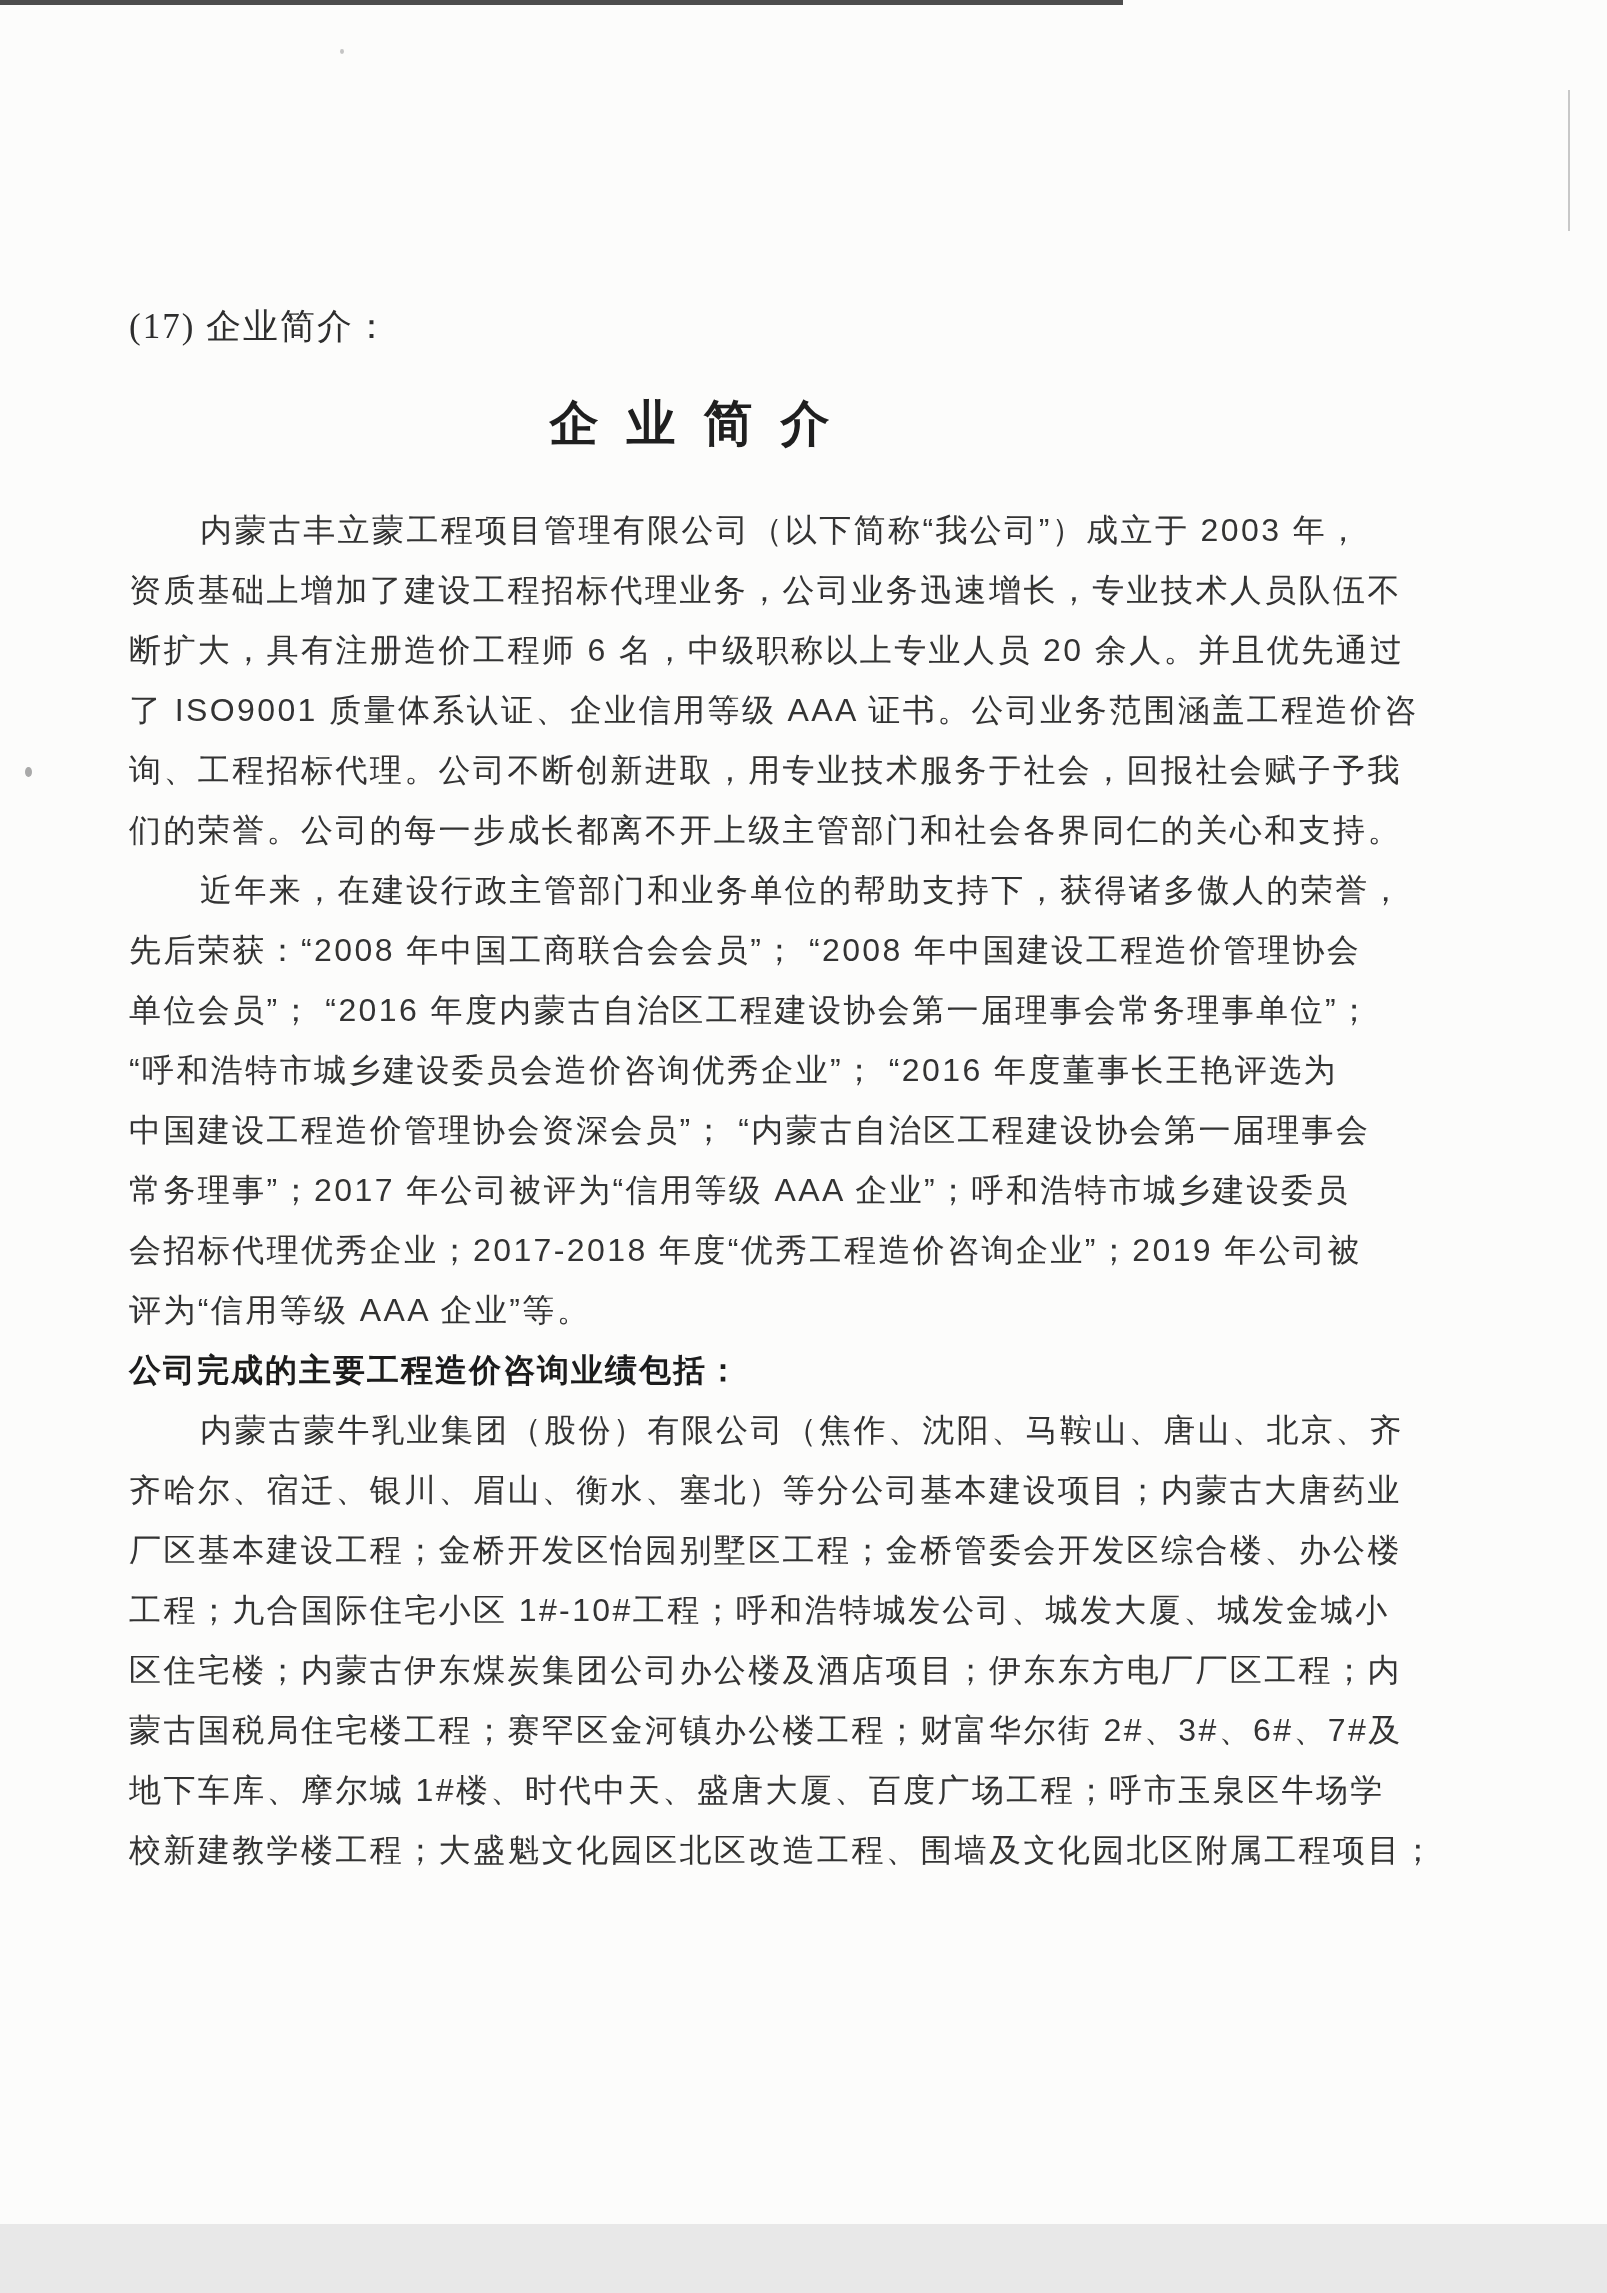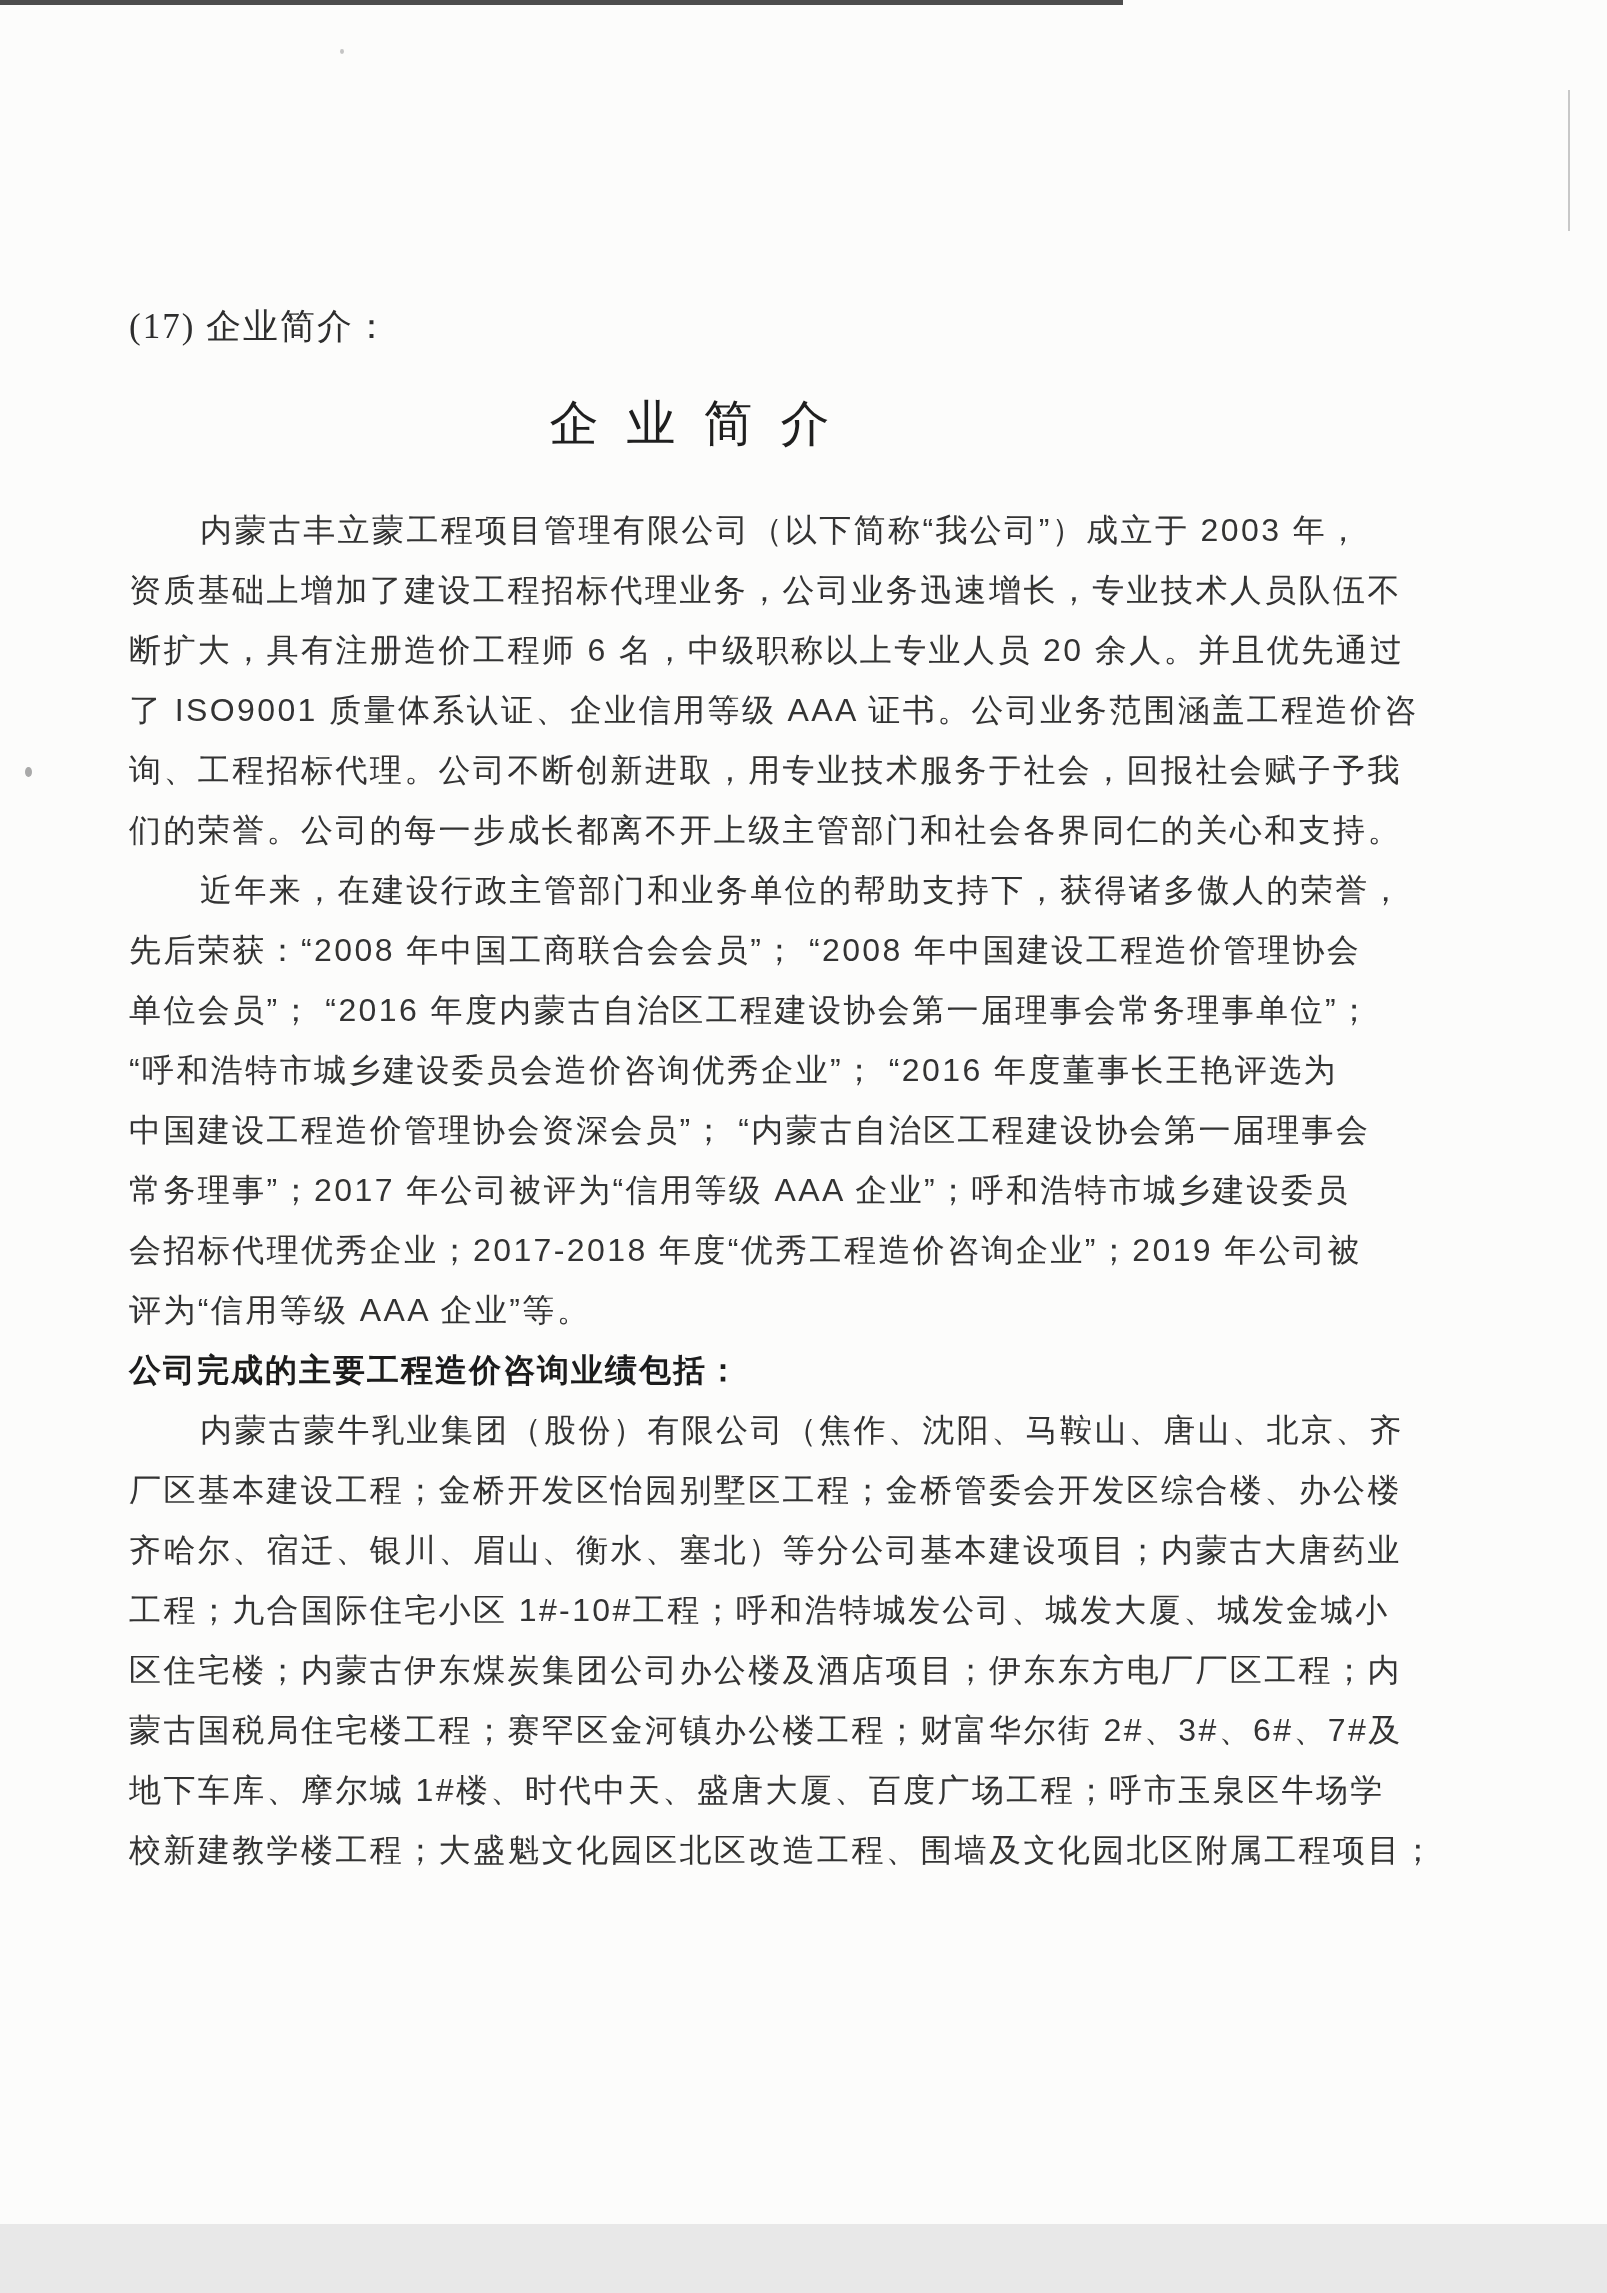--- a/index.html
+++ b/index.html
@@ -28,21 +28,21 @@
     letter-spacing: 2px;
     white-space: nowrap;
   }
   .doc-title {
     position: absolute;
     left: 129px; top: 394px;
     width: 1122px;
     text-align: center;
     font-family: "Liberation Serif", serif;
     font-size: 49px; line-height: 59px;
-    font-weight: 400;
+    font-weight: 700;
     color: #1f1f1f;
     word-spacing: 13.7px;
     letter-spacing: 1px;
     white-space: nowrap;
   }
   .body-text {
     position: absolute;
     left: 129px; top: 500px;
     width: 1356px;
     color: #333333;
@@ -95,22 +95,22 @@
       <div class="line">中国建设工程造价管理协会资深会员”； “内蒙古自治区工程建设协会第一届理事会</div>
       <div class="line">常务理事”；2017 年公司被评为“信用等级 AAA 企业”；呼和浩特市城乡建设委员</div>
       <div class="line">会招标代理优秀企业；2017-2018 年度“优秀工程造价咨询企业”；2019 年公司被</div>
       <div class="line">评为“信用等级 AAA 企业”等。</div>
     </div>
 
     <div class="line subheading">公司完成的主要工程造价咨询业绩包括：</div>
 
     <div class="para">
       <div class="line indent">内蒙古蒙牛乳业集团（股份）有限公司（焦作、沈阳、马鞍山、唐山、北京、齐</div>
+      <div class="line">齐哈尔、宿迁、银川、眉山、衡水、塞北）等分公司基本建设项目；内蒙古大唐药业</div>
       <div class="line">厂区基本建设工程；金桥开发区怡园别墅区工程；金桥管委会开发区综合楼、办公楼</div>
-      <div class="line">齐哈尔、宿迁、银川、眉山、衡水、塞北）等分公司基本建设项目；内蒙古大唐药业</div>
       <div class="line">工程；九合国际住宅小区 1#-10#工程；呼和浩特城发公司、城发大厦、城发金城小</div>
       <div class="line">区住宅楼；内蒙古伊东煤炭集团公司办公楼及酒店项目；伊东东方电厂厂区工程；内</div>
       <div class="line">蒙古国税局住宅楼工程；赛罕区金河镇办公楼工程；财富华尔街 2#、3#、6#、7#及</div>
       <div class="line">地下车库、摩尔城 1#楼、时代中天、盛唐大厦、百度广场工程；呼市玉泉区牛场学</div>
       <div class="line">校新建教学楼工程；大盛魁文化园区北区改造工程、围墙及文化园北区附属工程项目；</div>
     </div>
 
   </div>
 </div>
 

